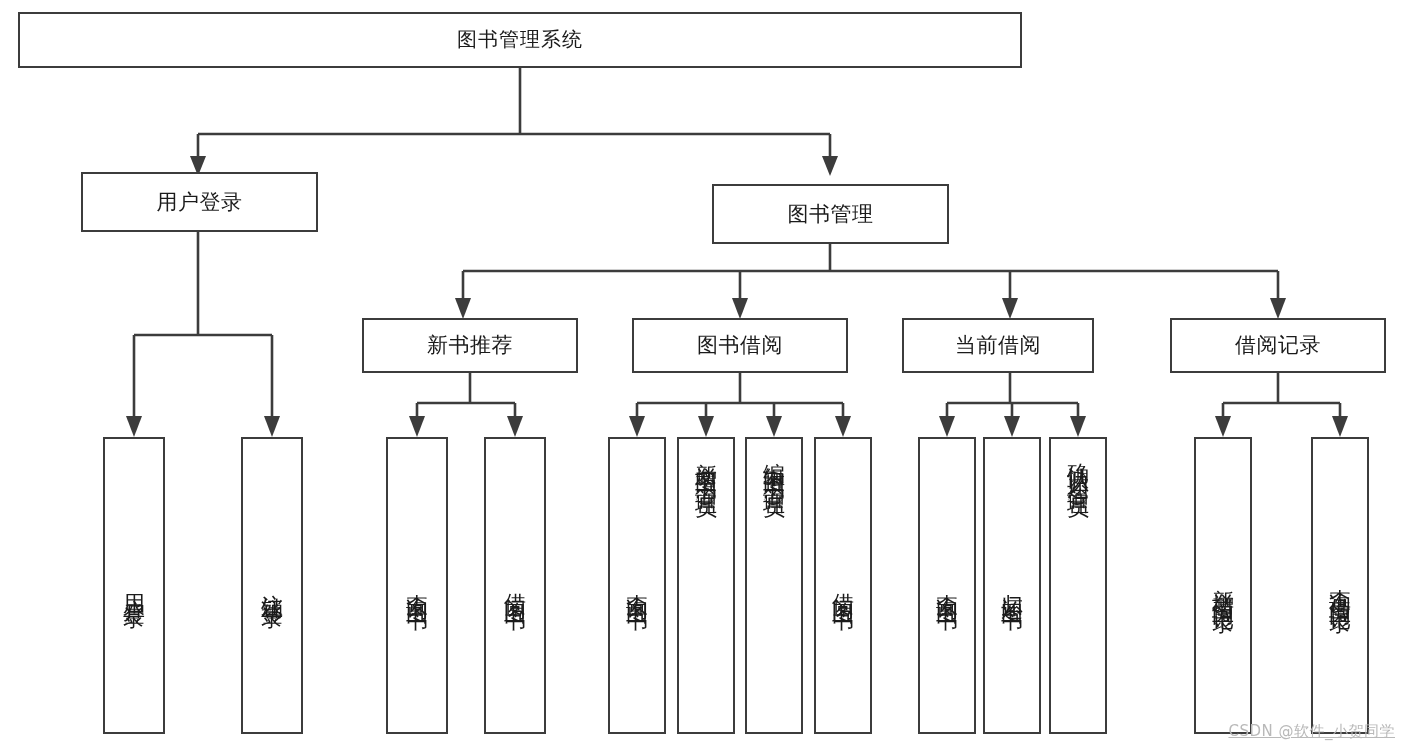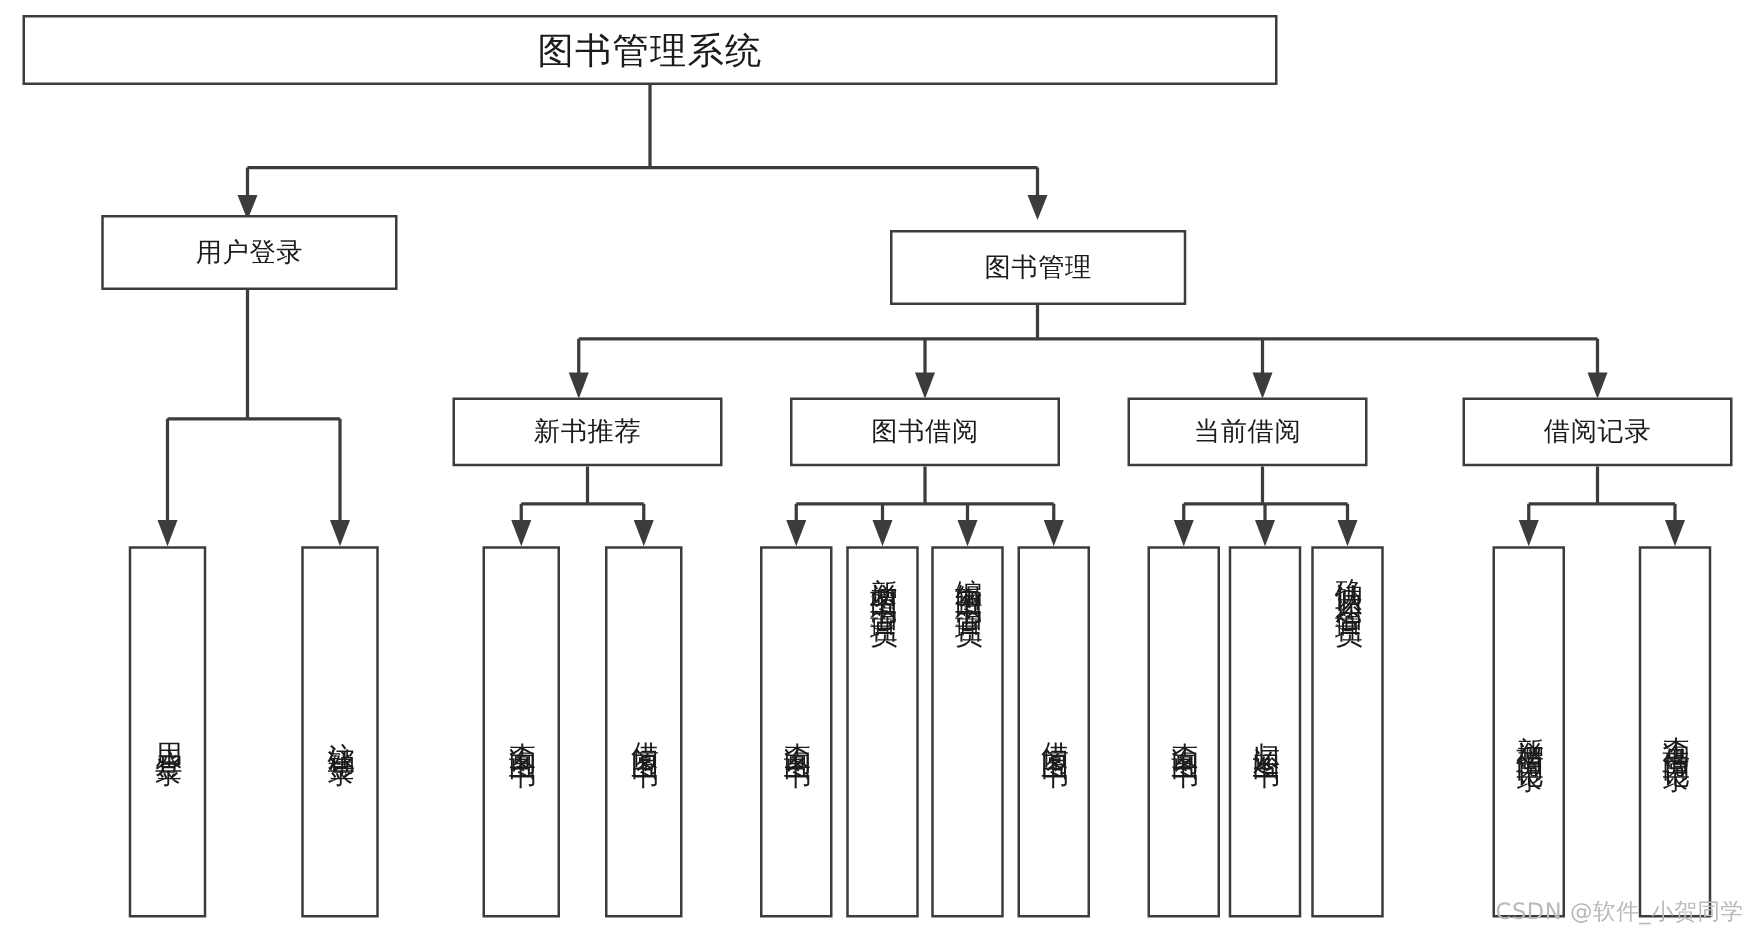--- a/index.html
+++ b/index.html
@@ -53,21 +53,21 @@
     line-height: 1.18;
     white-space: nowrap;
     text-align: center;
   }
   
   .node.horiz .label {
     font-size: 21px;
     letter-spacing: 0.5px;
   }
   .node.root .label {
-    font-size: 29px;
+    font-size: 20px;
     letter-spacing: 1px;
   }
   
   .node.vert {
     align-items: flex-start;
     justify-content: center;
     padding-top: 6px;
   }
   .node.vert .label {
     writing-mode: vertical-rl;
@@ -80,25 +80,26 @@
   
   .node.vert.mid {
     align-items: center;
     padding-top: 0;
   }
   
   #watermark {
     position: absolute;
     right: 10px;
     bottom: 6px;
-    font-size: 18px;
+    font-size: 15px;
     color: #b9b9b9;
     letter-spacing: 0.5px;
     white-space: nowrap;
     user-select: none;
+    text-decoration: underline;
   }
 </style>
 </head>
 <body>
 
 <div id="canvas" style="background: rgb(255, 255, 255);">
 
   <svg id="connectors" viewBox="0 0 1405 747" width="1405" height="747">
 
     <line x1="520" y1="68" x2="520" y2="134" stroke="#3c3c3c"></line>

